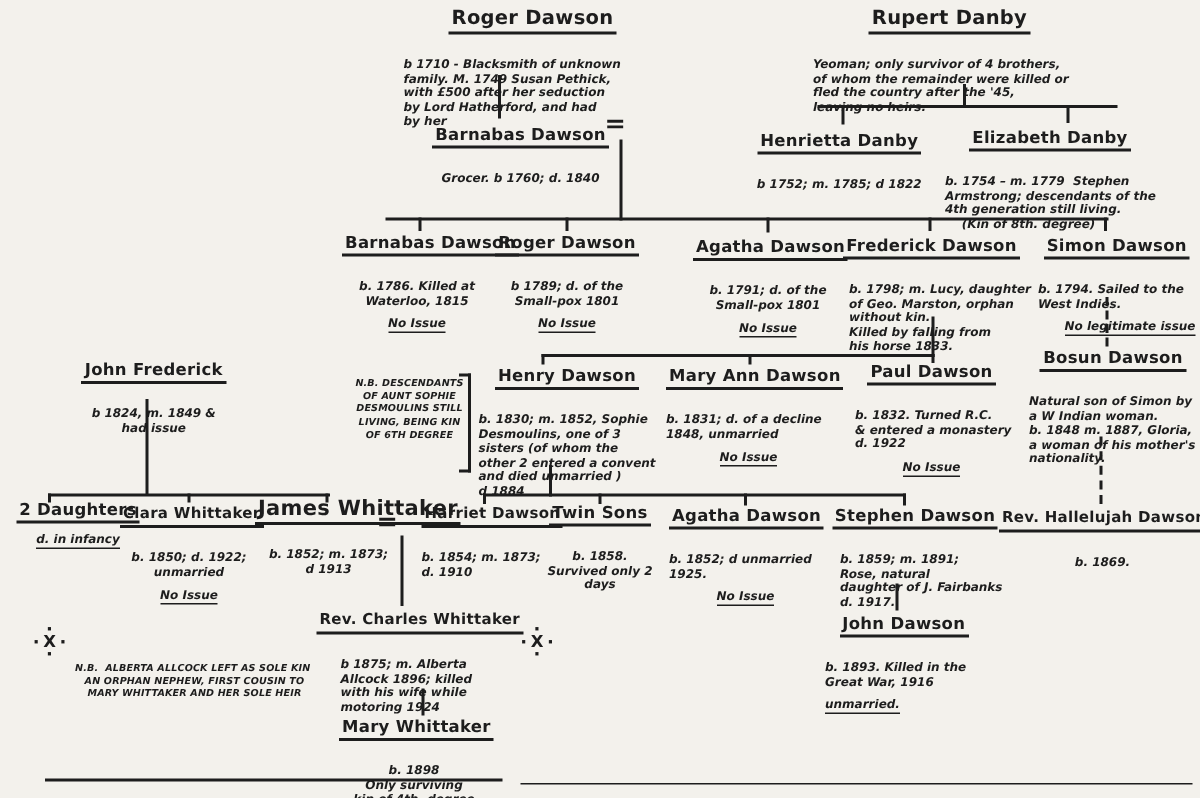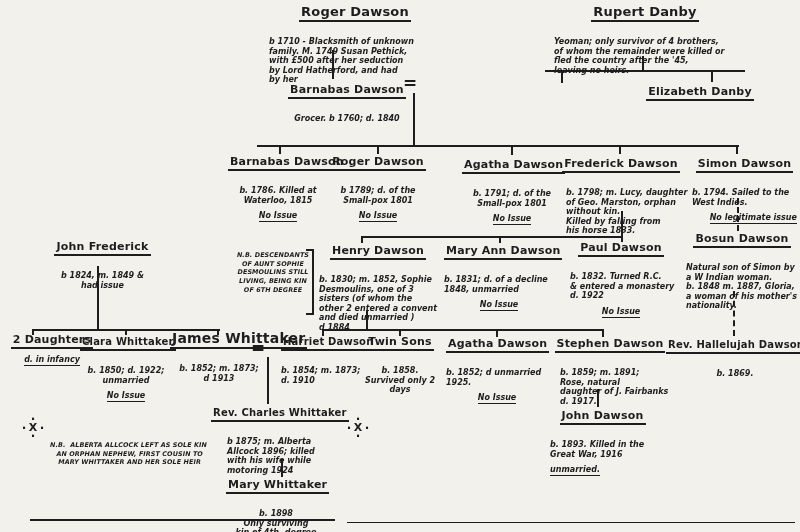--- a/index.html
+++ b/index.html
@@ -102,36 +102,44 @@
 
   <div class="node" style="left:265px;top:3px;width:180px">
     <span class="nm big">Roger Dawson</span>
     <div class="nt ta-l" style="padding-left:4px">b 1710 - Blacksmith of unknown
 family. M. 1749 Susan Pethick,
 with £500 after her seduction
 by Lord Hatherford, and had
 by her</div>
   </div>
 
-  <div class="node" style="left:550px;top:3px;width:190px">
+  <div class="node" style="left:538px;top:3px;width:190px">
     <span class="nm big">Rupert Danby</span>
     <div class="nt ta-l" style="padding-left:4px">Yeoman; only survivor of 4 brothers,
 of whom the remainder were killed or
 fled the country after the '45,
 leaving no heirs.</div>
   </div>
 
   <div class="node" style="left:272px;top:80px;width:150px">
     <span class="nm">Barnabas Dawson</span>
     <div class="nt">Grocer. b 1760; d. 1840</div>
   </div>
 
+  <div class="node" style="left:492px;top:84px;width:135px">
+    <span class="nm">Henrietta Danby</span>
+    <div class="nt">b 1752; m. 1785; d 1822</div>
+  </div>
 
   <div class="node" style="left:630px;top:82px;width:140px">
     <span class="nm">Elizabeth Danby</span>
+    <div class="nt ta-l">b. 1754 – m. 1779  Stephen
+Armstrong; descendants of the
+4th generation still living.
+    (Kin of 8th. degree)</div>
   </div>
 
   <div class="node" style="left:228px;top:152px;width:100px">
     <span class="nm">Barnabas Dawson</span>
     <div class="nt">b. 1786. Killed at
 Waterloo, 1815</div>
     <div><span class="iss">No Issue</span></div>
   </div>
 
   <div class="node" style="left:328px;top:152px;width:100px">

